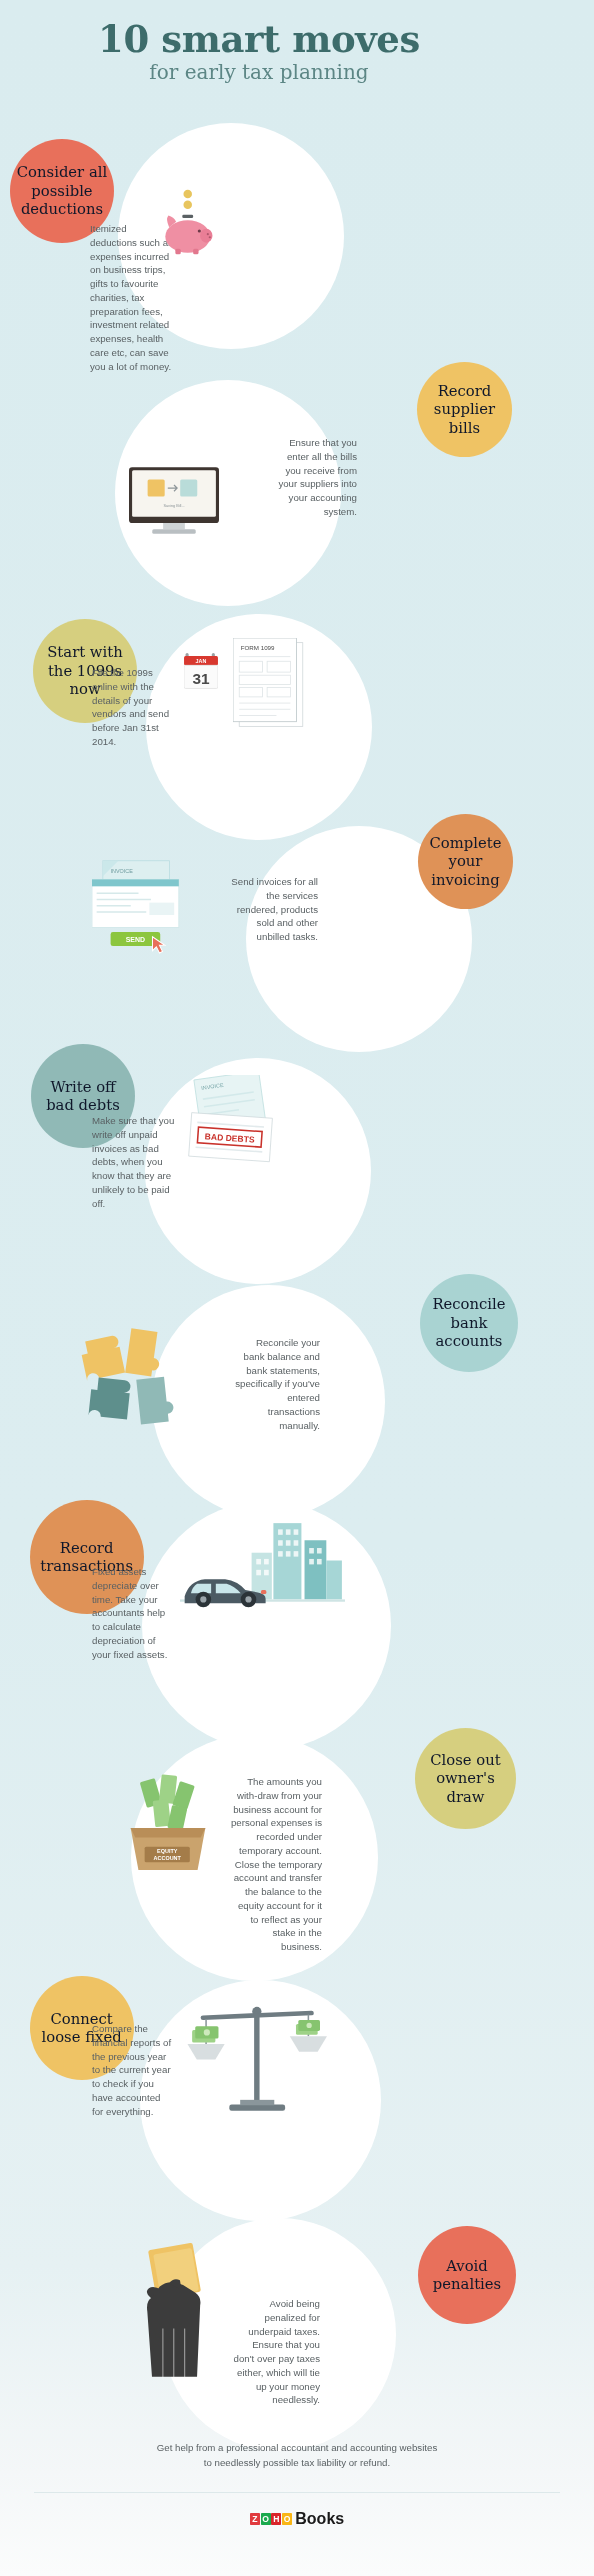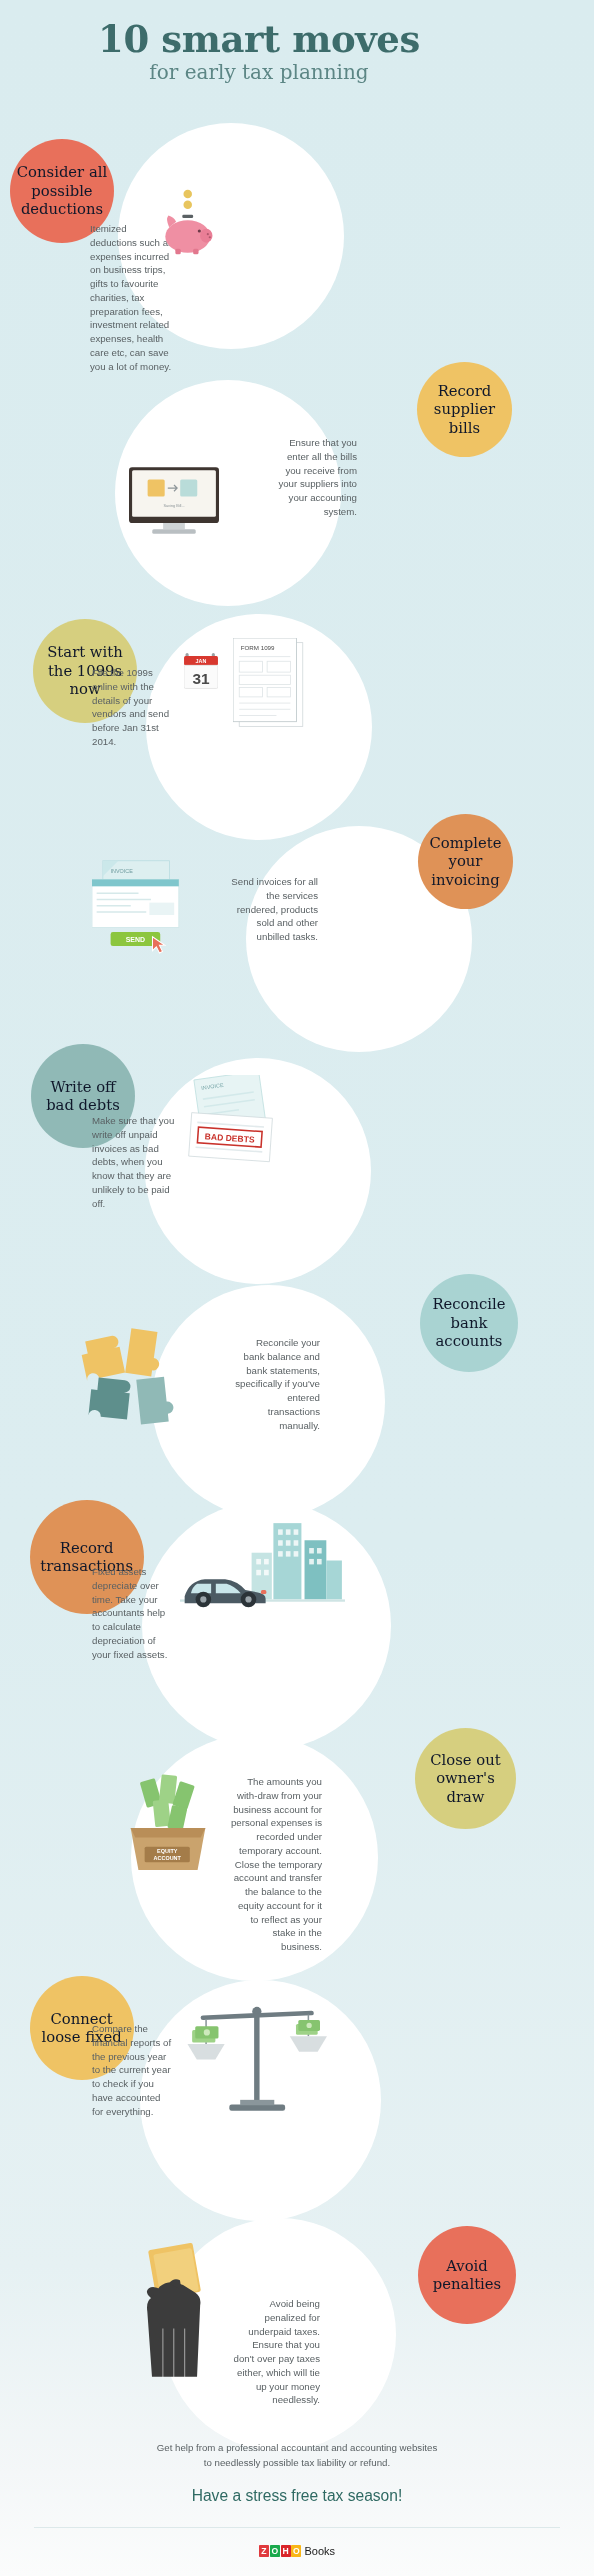--- a/index.html
+++ b/index.html
@@ -61,21 +61,21 @@
     font-size:15.6px;color:#2f6a63;margin-top:17px;
   }
   .rule{height:0.8px;background:#dde9ea;margin:22px 34px 0 34px;}
   .logo{margin-top:17px;display:flex;justify-content:center;align-items:center;gap:0.8px;}
   .logo .blk{
     width:10px;height:11.7px;display:flex;align-items:center;justify-content:center;
     color:#fff;font-weight:bold;font-size:8.6px;font-family:"Liberation Sans",sans-serif;
     border-radius:0.8px;
   }
   .logo .word{
-    font-weight:normal;font-size:11px;color:#1a1a1a;margin-left:2.3px;
+    font-weight:bold;font-size:16px;color:#1a1a1a;margin-left:2.3px;
     font-family:"Liberation Sans",sans-serif;
   }
 </style>
 </head>
 <body>
 
 <div id="page">
 
   <div class="header">
     <div class="title">10 smart moves</div>
@@ -332,21 +332,20 @@
         <line x1="32" y1="110" x2="32" y2="174"></line>
         <line x1="46" y1="110" x2="46" y2="174"></line>
         <line x1="60" y1="110" x2="60" y2="174"></line>
       </g>
     </svg>
   </div>
 
   <div class="footer" style="top:2441px;">
     <div class="foot-note">Get help from a professional accountant and accounting websites</div>
     <div class="foot-note">to needlessly possible tax liability or refund.</div>
-    <div class="foot-big">Have a stress free tax season!</div>
     <div class="rule"></div>
     <div class="logo">
       <span class="blk" style="background:#e03a3e;">Z</span>
       <span class="blk" style="background:#1aa94d;">O</span>
       <span class="blk" style="background:#d9252a;">H</span>
       <span class="blk" style="background:#f9b616;">O</span>
       <span class="word">Books</span>
     </div>
   </div>
 

